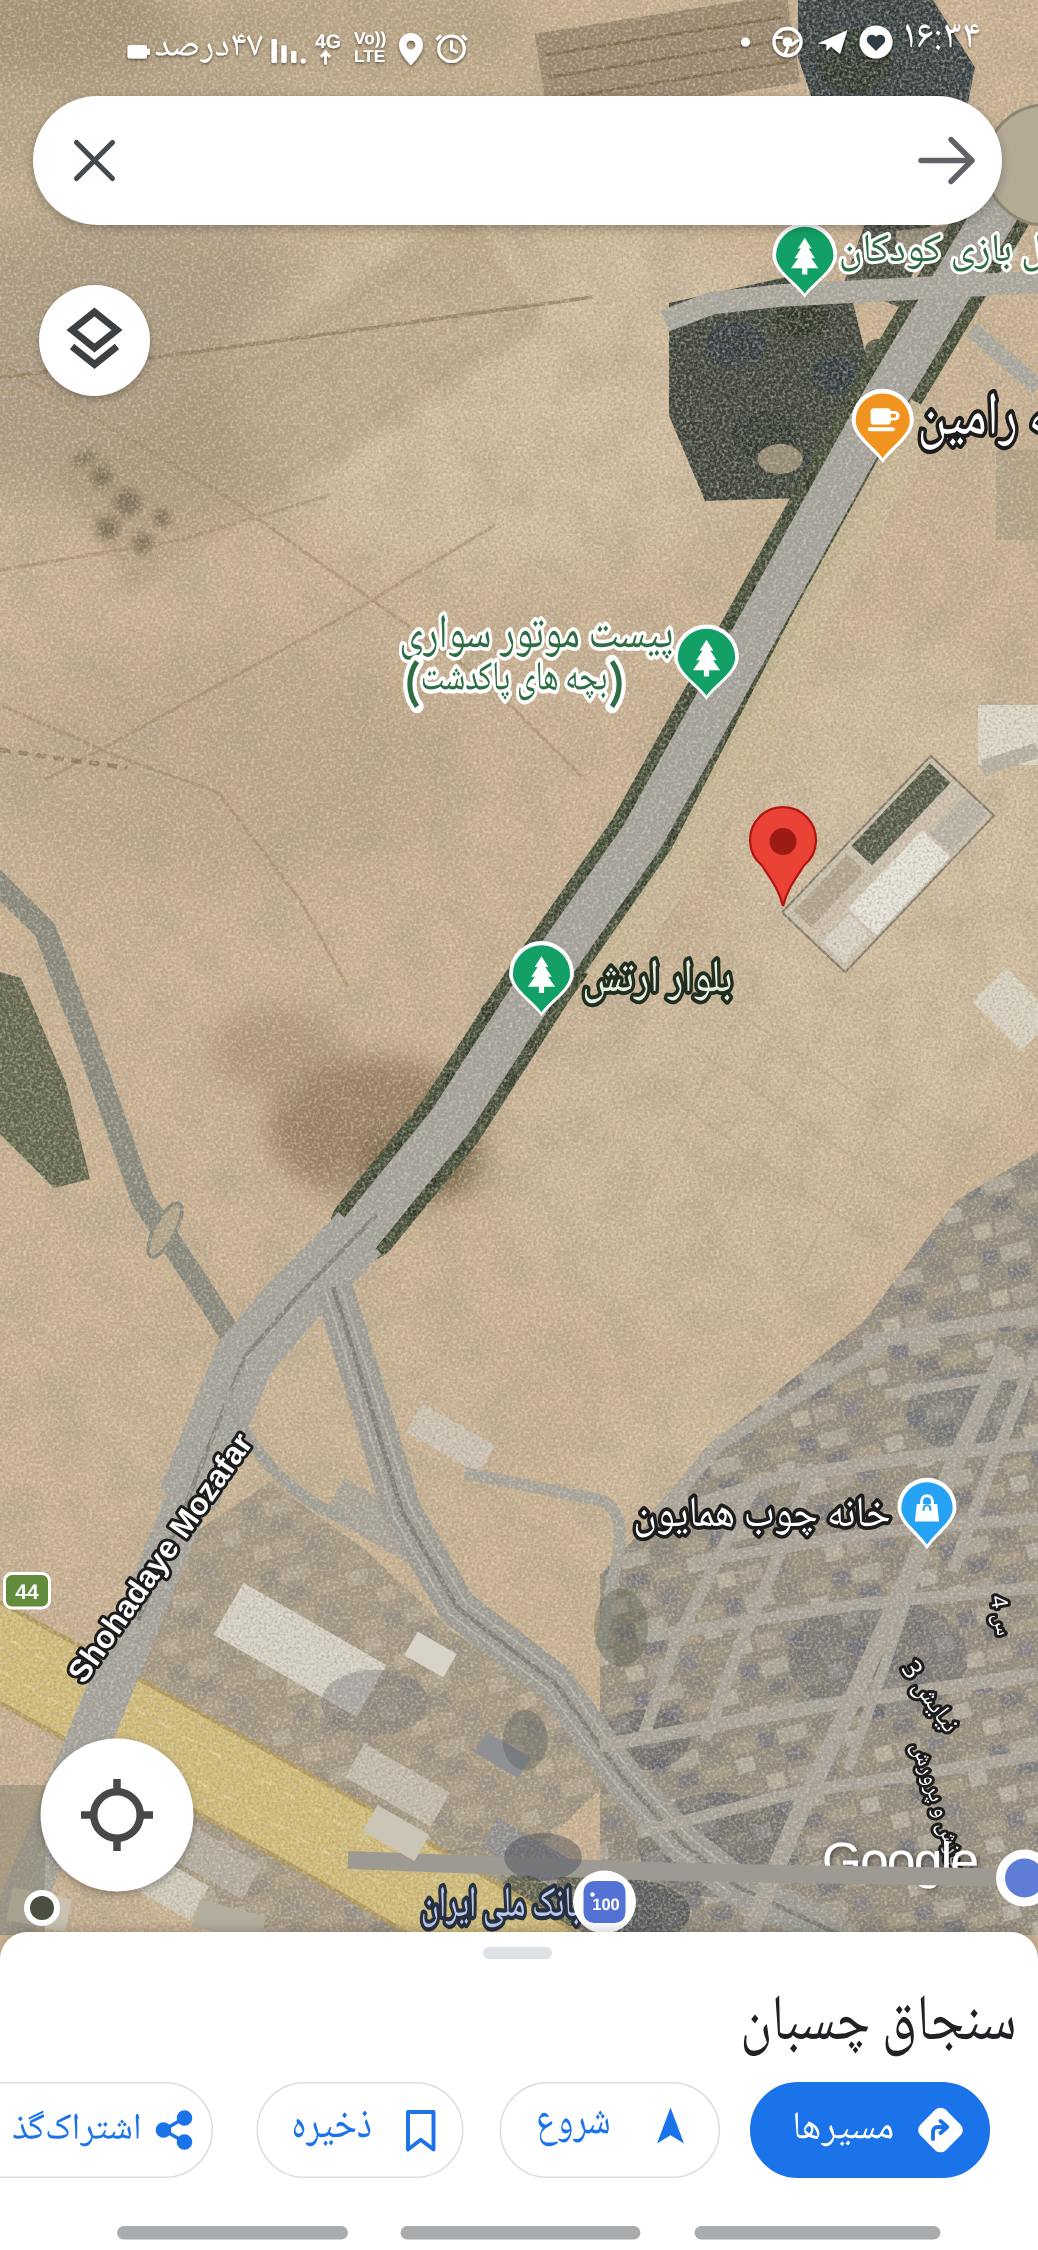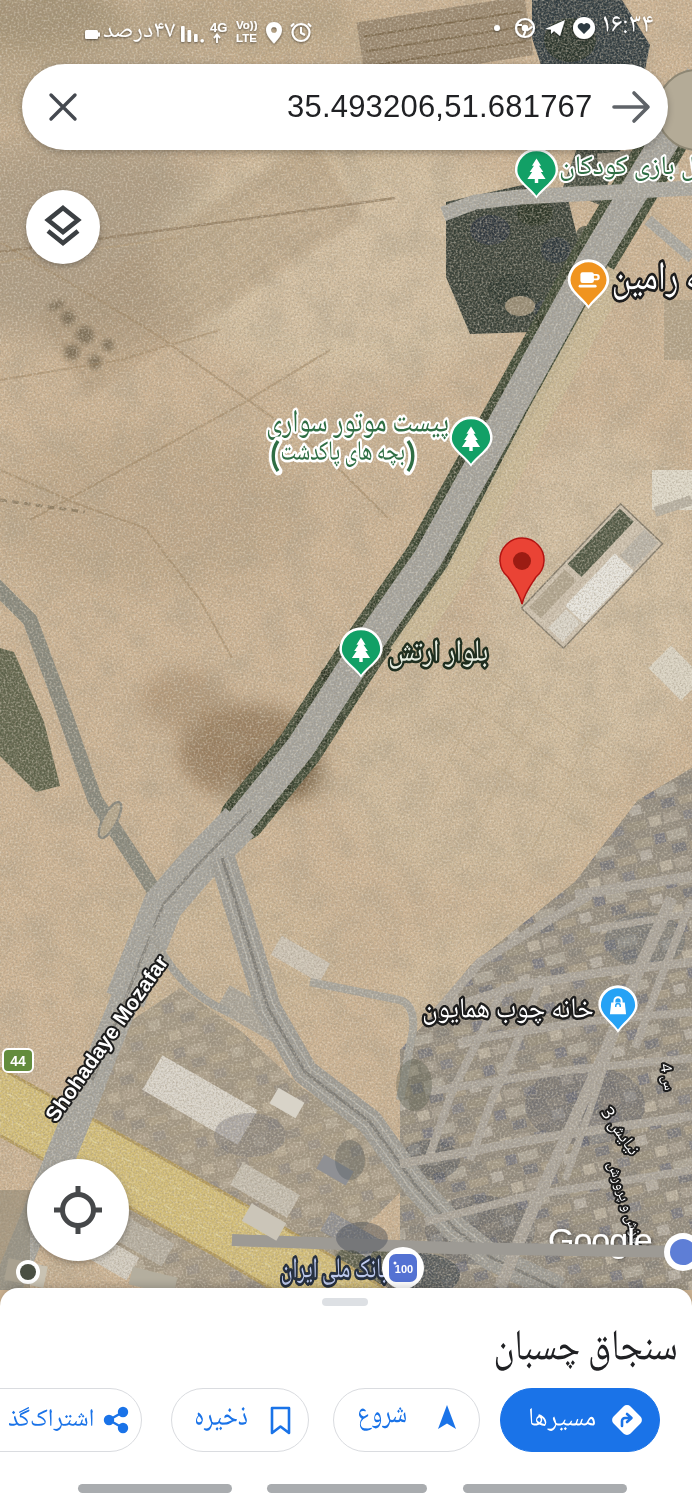--- a/index.html
+++ b/index.html
@@ -461,21 +461,20 @@
 <g transform="translate(522,563)">
  <path d="M0,41 C-3,29 -9,22 -14,14 A22,22 0 1 1 14,14 C9,22 3,29 0,41 Z" fill="#ea4335" stroke="#b31412" stroke-width="1.5"></path>
  <circle cx="0" cy="-2" r="9" fill="#9c1c13"></circle>
 </g>
 </svg>
 <div class="pill">
  <svg width="692" height="86" style="position:absolute;left:0;top:0">
   <path d="M29,31 L53,55 M53,31 L29,55" stroke="#454950" stroke-width="3.4" stroke-linecap="round"></path>
   <path d="M592,43 L626,43 M612,29 L626,43 L612,57" stroke="#5f6368" stroke-width="3.6" fill="none" stroke-linecap="round" stroke-linejoin="round"></path>
  </svg>
- <div class="coords">35.493206,51.681767</div>
 </div>
 <div class="cbtn" style="left:26px;top:190px;width:74px;height:74px">
  <svg width="74" height="74">
       <g stroke="#3c4043" stroke-width="4.6" fill="none" stroke-linejoin="miter">
   <path d="M37,18 L52,30 L37,42 L22,30 Z"></path>
   <path d="M22,41 L37,53 L52,41"></path>
  </g>
     </svg>
 </div>
 <div class="cbtn" style="left:27px;top:1159px;width:102px;height:102px">

